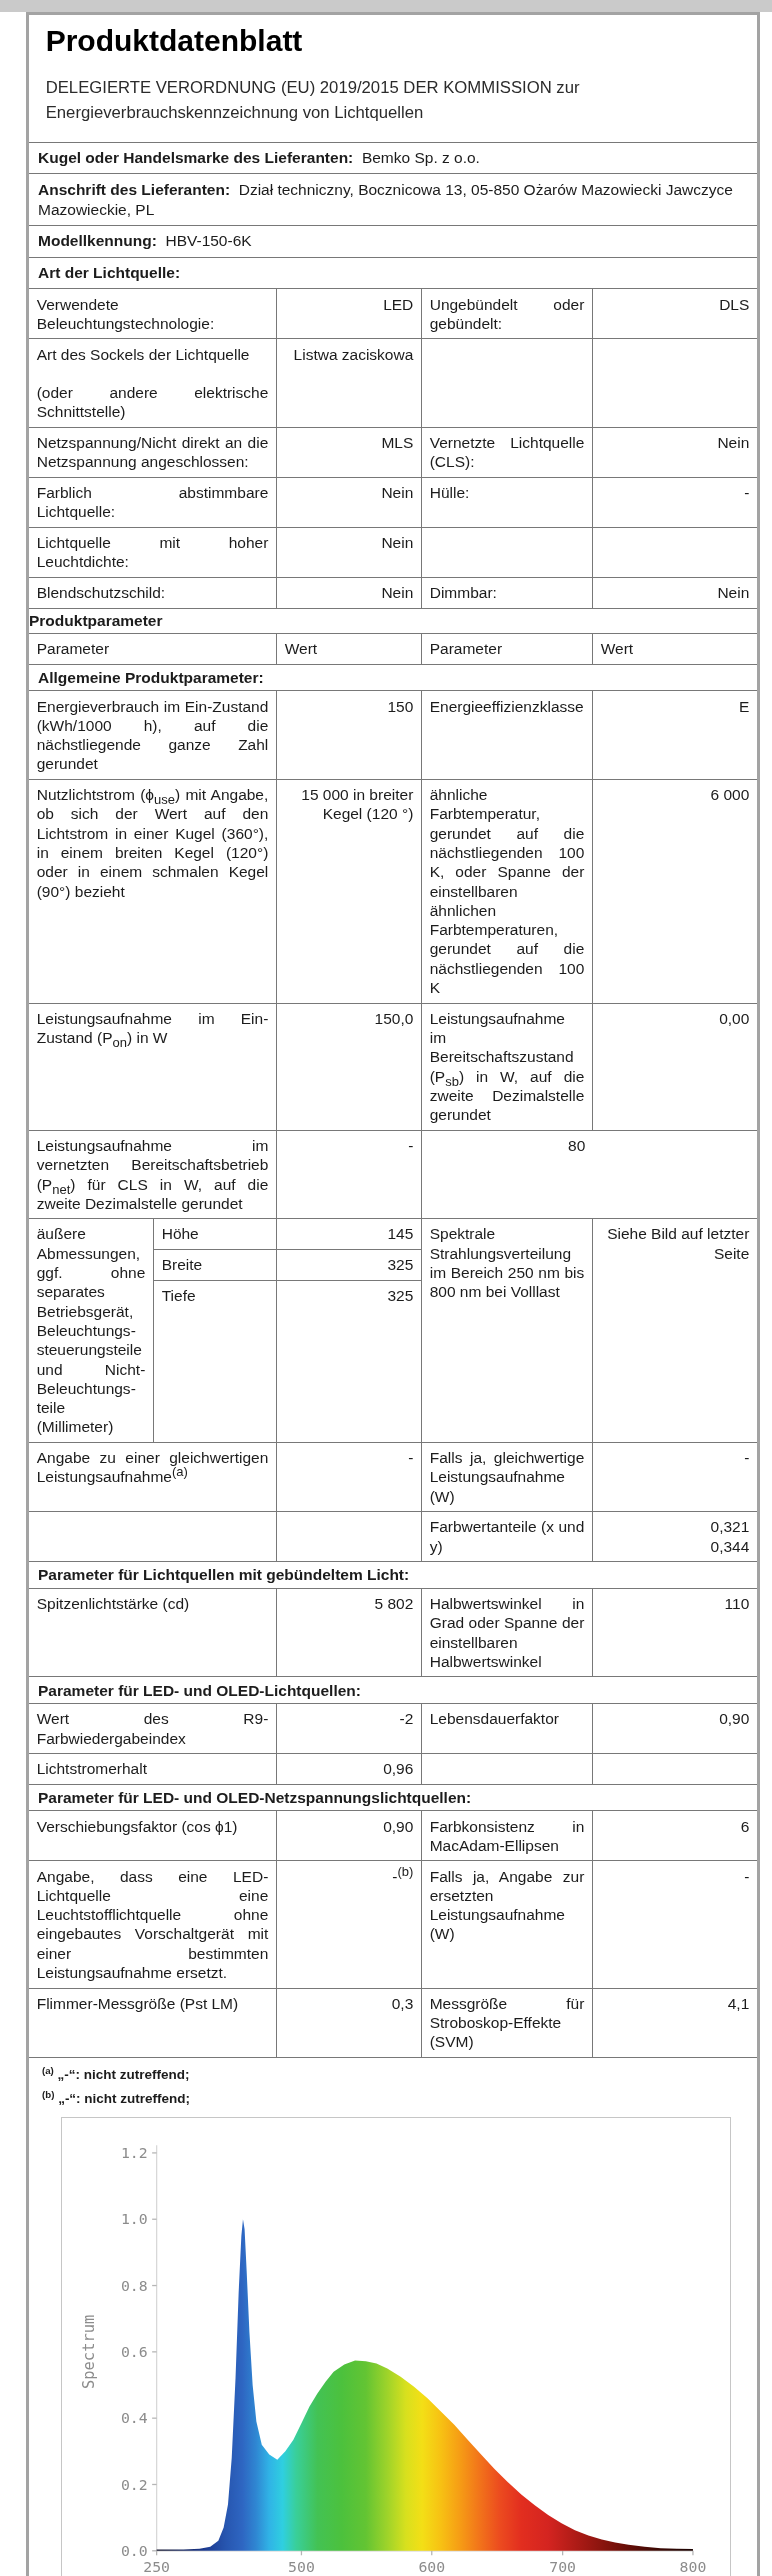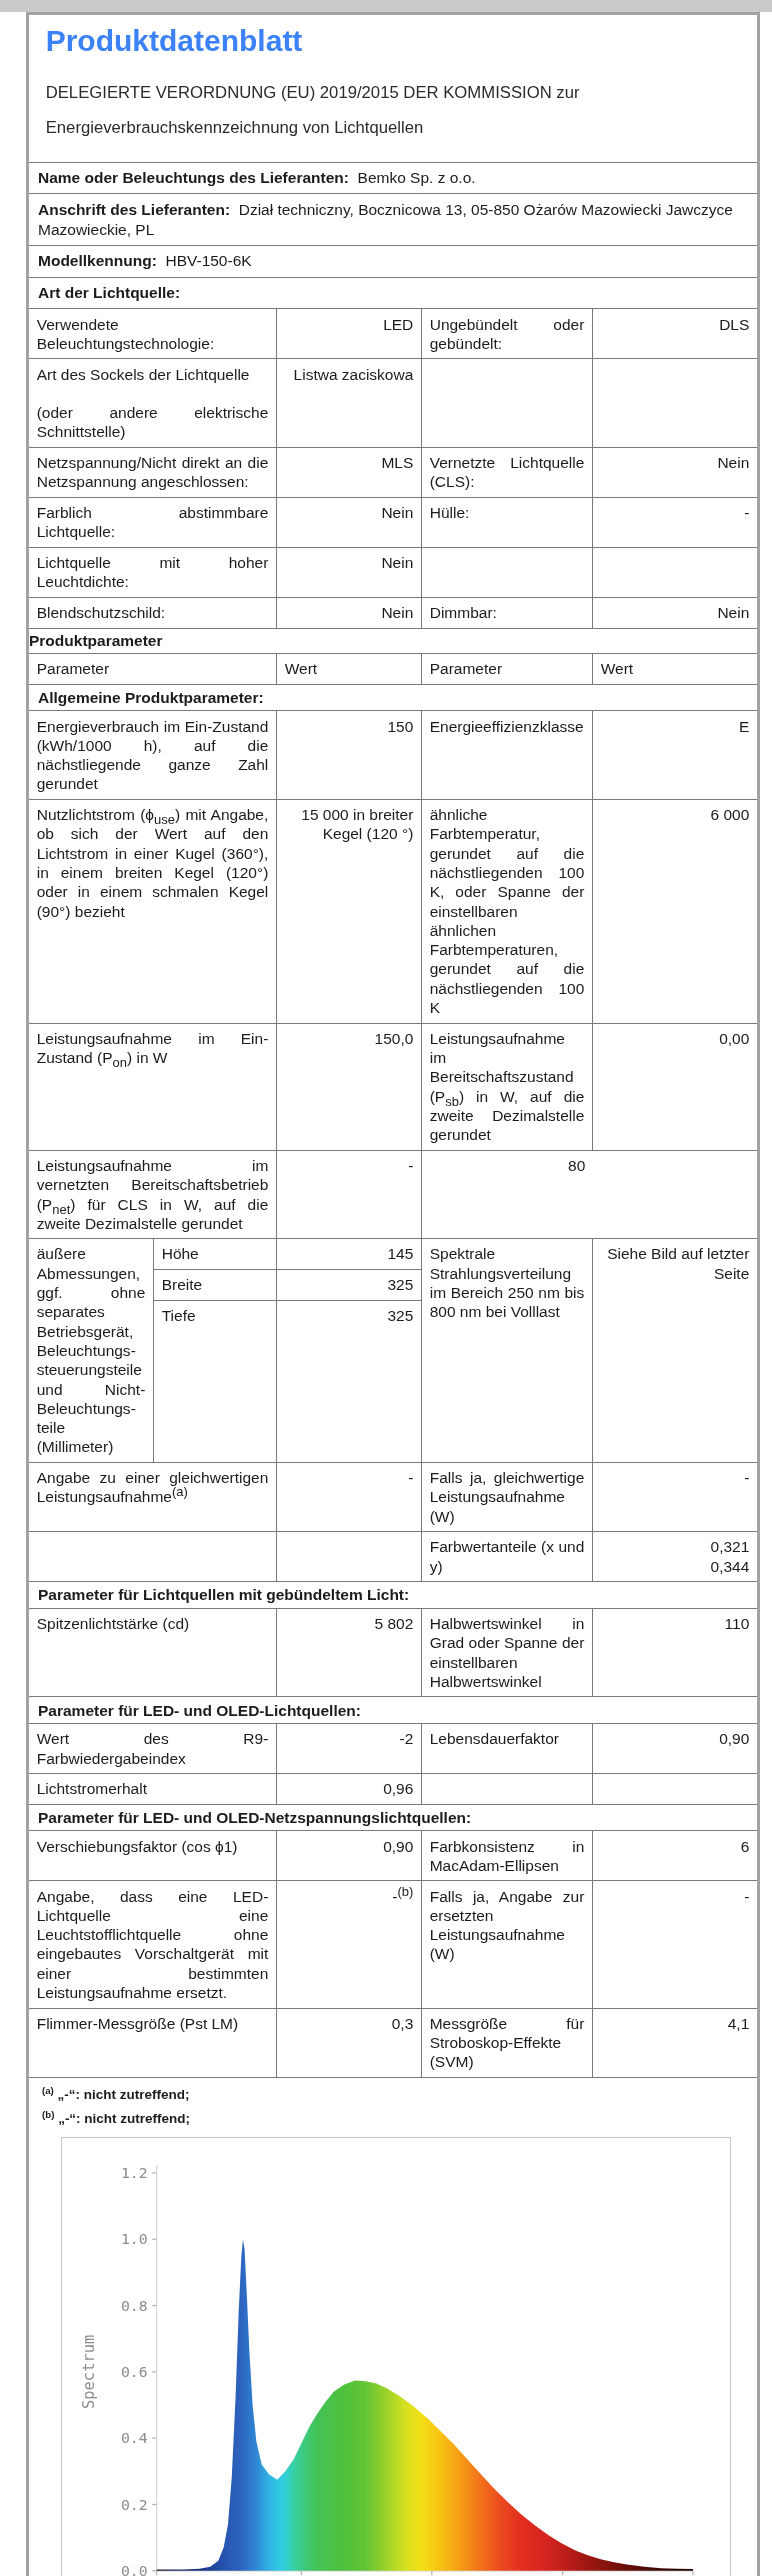--- a/index.html
+++ b/index.html
@@ -1,22 +1,22 @@
 <!DOCTYPE html>
 <html lang="de" style="font-size:10.3px"><head>
 <meta charset="utf-8">
 <style>
   html,body{margin:0;padding:0}
   body{width:773px;height:2576px;background:#ffffff;overflow:hidden;
        font-family:"Liberation Sans",sans-serif;color:#1c1c1c;position:relative}
   .top-strip{width:773px;height:12.2px;background:#cacaca}
   .frame{margin-left:26px;width:734px;box-sizing:border-box;
          border:3.2px solid #a3a3a3;background:#fff;min-height:2547px}
-  .title{font-size:30px;font-weight:bold;color:#3b82f6;padding:9px 16.7px 0 16.7px;letter-spacing:0px}
-  .subtitle{font-size:16.7px;line-height:35px;padding:16.7px 16.7px 0 16.7px;max-width:657px;color:#2b2b2b}
+  .title{font-size:30px;font-weight:bold;color:#000000;padding:9px 16.7px 0 16.7px;letter-spacing:0px}
+  .subtitle{font-size:16.7px;line-height:25px;padding:16.7px 16.7px 0 16.7px;max-width:657px;color:#2b2b2b}
   .tbl{margin-top:16.7px;border-top:1.9px solid #787878;font-size:15.5px;line-height:19.3px}
   .row{border-bottom:1.3px solid #787878;display:grid;box-sizing:border-box}
   .kv{display:block;padding:5.8px 9px}
   .kv .lbl{font-weight:bold}
   .r4{grid-template-columns:248px 145px 171px 164px}
   .hd{grid-template-columns:248px 145px 171px 164px;border-bottom:1.9px solid #787878}
   .c{padding:5.2px 7.7px;box-sizing:border-box}
   .bR{border-right:1.3px solid #787878}
   .ju{text-align:justify;text-justify:inter-word}
   .ce{text-align:right;white-space:pre-line}
@@ -41,21 +41,21 @@
 </head>
 <body>
 
 <div class="top-strip"></div>
 
 <div class="frame">
   <div class="title">Produktdatenblatt</div>
   <div class="subtitle">DELEGIERTE VERORDNUNG (EU) 2019/2015 DER KOMMISSION zur Energieverbrauchskennzeichnung von Lichtquellen</div>
 
   <div class="tbl" id="tbl">
-      <div class="row kv"><span class="lbl">Name oder Beleuchtungs des Lieferanten:</span>&nbsp; <span>Bemko Sp. z o.o.</span></div>
+      <div class="row kv"><span class="lbl">Kugel oder Handelsmarke des Lieferanten:</span>&nbsp; <span>Bemko Sp. z o.o.</span></div>
       <div class="row kv"><span class="lbl">Anschrift des Lieferanten:</span>&nbsp; <span>Dział techniczny, Bocznicowa 13, 05-850 Ożarów Mazowiecki Jawczyce Mazowieckie, PL</span></div>
       <div class="row kv"><span class="lbl">Modellkennung:</span>&nbsp; <span>HBV-150-6K</span></div>
       <div class="row kv"><span class="lbl">Art der Lichtquelle:</span>&nbsp; <span></span></div>
       <div class="row r4">
         <div class="c ju bR">Verwendete Beleuchtungstechnologie:</div>
         <div class="c ce bR">LED</div>
         <div class="c ju bR">Ungebündelt oder gebündelt:</div>
         <div class="c ce">DLS</div>
       </div>
       <div class="row r4">

